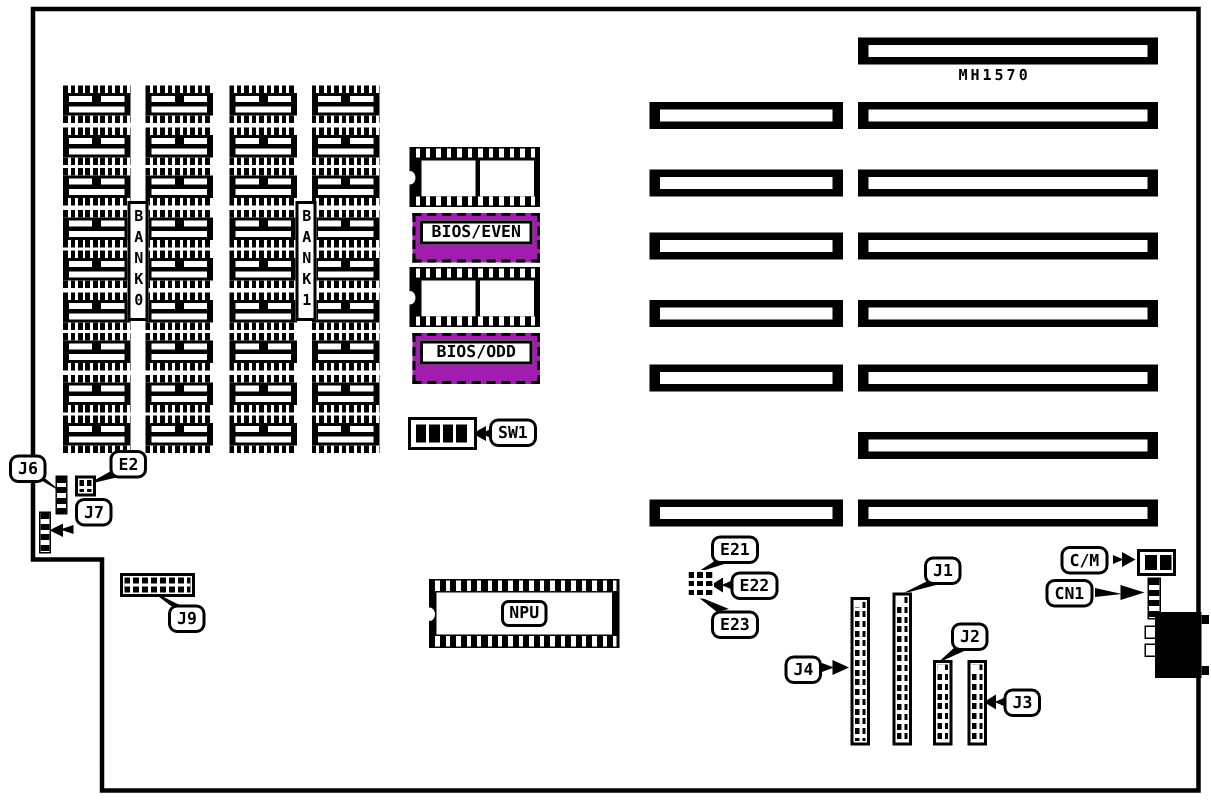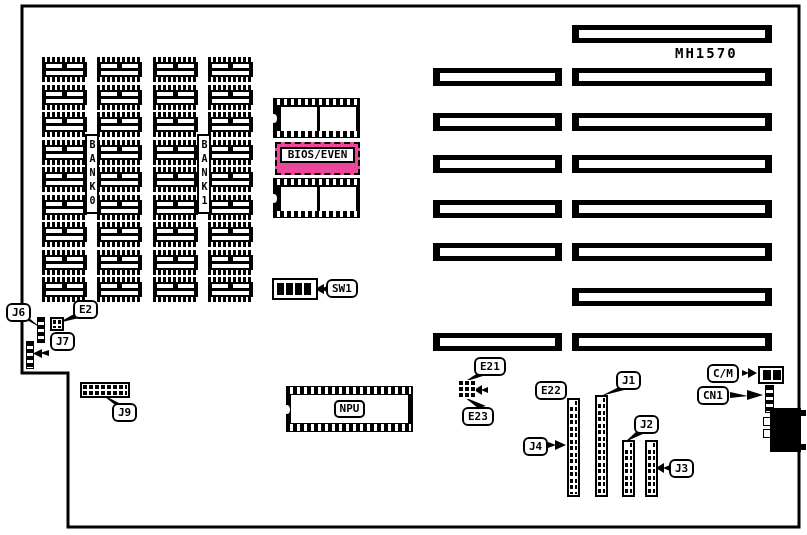--- a/index.html
+++ b/index.html
@@ -27,21 +27,21 @@
 
   
   .bios-chip { position:absolute; left:273px; width:87px; height:40px; background:#000; z-index:1; }
   .filmpins { position:absolute; left:2px; right:2px; height:6px;
         background:repeating-linear-gradient(90deg,#000 0 2px,#fff 2px 5px,#000 5px 7px); }
   .filmpins.top { top:1px; } .filmpins.bot { bottom:1px; }
   .bios-chip .win { position:absolute; top:9px; width:36px; height:24px; background:#fff; }
   .bios-chip .w1 { left:8px; } .bios-chip .w2 { left:47px; }
   .bios-chip .notch, .npu .notch { position:absolute; left:-3px; top:50%; width:7px; height:9px;
         margin-top:-4px; background:#fff; border-radius:50%; }
-  .bios-socket { position:absolute; left:275px; width:85px; border:2px dashed #000; background:#ec4899; z-index:1; }
+  .bios-socket { position:absolute; left:275px; width:85px; border:2px dashed #000; background:#a21caf; z-index:1; }
   .bios-label { position:absolute; left:3px; right:3px; top:3px; height:16px; border:2px solid #000;
         background:#fff; font-size:11px; font-weight:bold; line-height:12px; text-align:center; }
   #bios-even-chip { top:98px; } #bios-even-socket { top:142px; height:33px; }
   #bios-odd-chip  { top:178px; } #bios-odd-socket { top:222px; height:34px; }
 
   
   #sw1 { position:absolute; left:272px; top:278px; width:46px; height:22px; border:2px solid #000; background:#fff; z-index:1; }
   #sw1::before { content:""; position:absolute; left:3px; top:3px; width:36px; bottom:3px;
         background:repeating-linear-gradient(90deg,#000 0 7px,#fff 7px 9px); }
 
@@ -58,21 +58,21 @@
   .kbd .notch { position:absolute; left:0; top:19px; width:3px; height:8px; background:#fff; }
   .kbd-label { position:absolute; left:48px; top:15px; background:#fff; color:#000;
         font-size:11px; font-weight:bold; line-height:13px; padding:0 3px; }
 
   
   #slots { position:absolute; left:0; top:0; width:807px; height:535px; z-index:1; }
   .slot { position:absolute; height:18px; background:#000; }
   .slot.left { left:433px; width:129px; }
   .slot.right { left:572px; width:200px; }
   .slot::before { content:""; position:absolute; left:7px; right:7px; top:5px; height:8px; background:#fff; }
-  #partnum { position:absolute; left:639px; top:45px; font-size:14px; font-weight:bold; letter-spacing:2px; z-index:1;margin-left:36px; }
+  #partnum { position:absolute; left:639px; top:45px; font-size:10px; font-weight:bold; letter-spacing:2px; z-index:1; }
 
   
   .hdr { position:absolute; background:#fff; border:2px solid #000; z-index:1; }
   .hdr .rows { position:absolute; left:1px; right:1px; top:1px; bottom:1px;
         background:repeating-linear-gradient(#000 0 4px,#fff 4px 6.5px); }
   .hdr .mid { position:absolute; left:50%; margin-left:-1px; width:2px; top:1px; bottom:1px; background:#fff; }
   .hdr .p1 { position:absolute; left:1px; top:1px; width:4px; height:4px; background:#fff; }
   #j4 { left:567px; top:398px; width:13px; height:99px; }
   #j1 { left:595px; top:395px; width:13px; height:102px; }
   #j2 { left:622px; top:440px; width:13px; height:57px; }
@@ -102,22 +102,22 @@
         background:linear-gradient(90deg,#fff 0 55%,#000 55% 100%); }
   .kp1 { top:9px; } .kp2 { top:21px; }
 
   
   #co-j6  { left:6px;   top:303px; }
   #co-e2  { left:73px;  top:300px; }
   #co-j7  { left:50px;  top:332px; }
   #co-j9  { left:112px; top:403px; }
   #co-sw1 { left:326px; top:279px; }
   #co-e21 { left:474px; top:357px; }
-  #co-e22 { left:487px; top:381px;margin-left:48px; }
-  #co-e23 { left:462px; top:407px; }
+  #co-e22 { left:487px; top:381px; }
+  #co-e23 { left:474px; top:407px; }
   #co-j4  { left:523px; top:437px; }
   #co-j1  { left:616px; top:371px; }
   #co-j2  { left:634px; top:415px; }
   #co-j3  { left:669px; top:459px; }
   #co-cm  { left:707px; top:364px; }
   #co-cn1 { left:697px; top:386px; }
 </style>
 </head>
 <body>
 
@@ -345,20 +345,23 @@
   <div class="bios-socket" id="bios-even-socket">
     <div class="bios-label">BIOS/EVEN</div>
   </div>
   <div class="bios-chip" id="bios-odd-chip">
     <div class="filmpins top"></div>
     <div class="win w1"></div>
     <div class="win w2"></div>
     <div class="filmpins bot"></div>
     <div class="notch"></div>
   </div>
+  <div class="bios-socket" id="bios-odd-socket">
+    <div class="bios-label">BIOS/ODD</div>
+  </div>
 
   <div id="sw1"></div>
 
   <div class="npu">
     <div class="filmpins top"></div>
     <div class="filmpins bot"></div>
     <div class="body">
       <span class="npu-label">NPU</span>
     </div>
     <div class="notch"></div>

